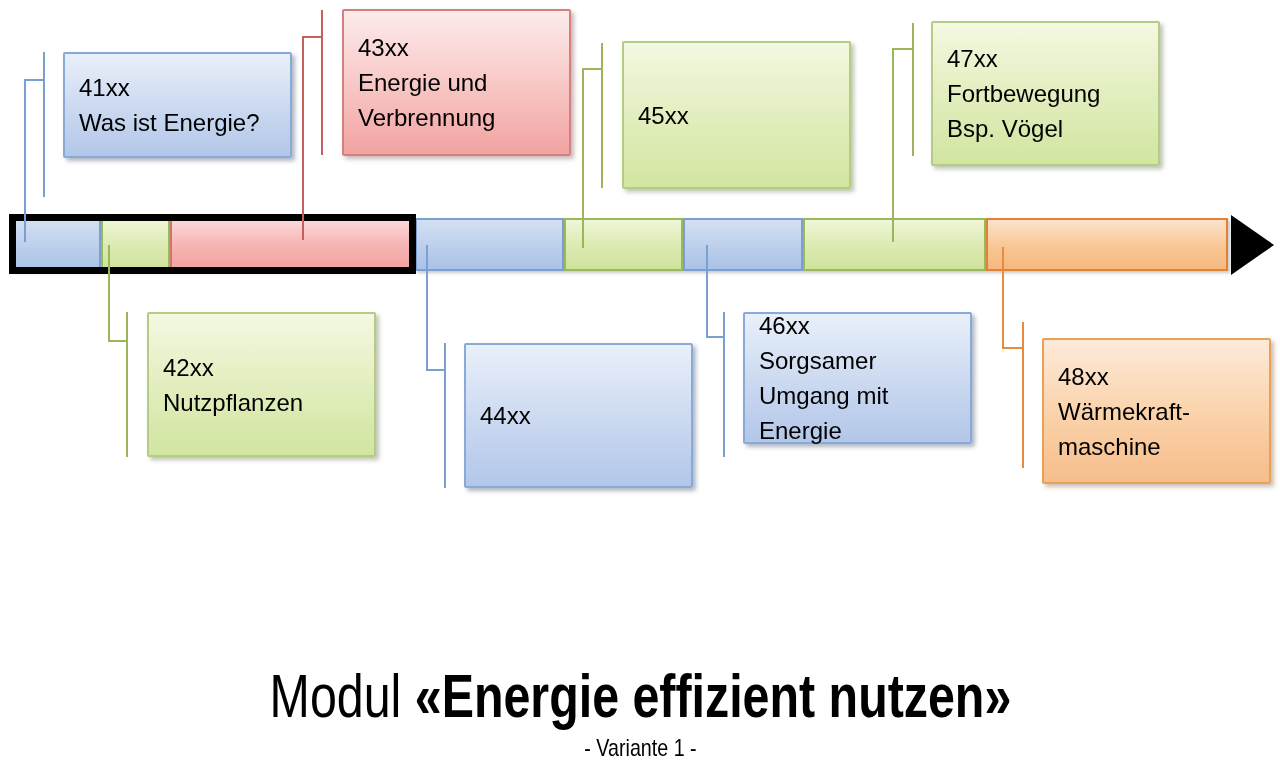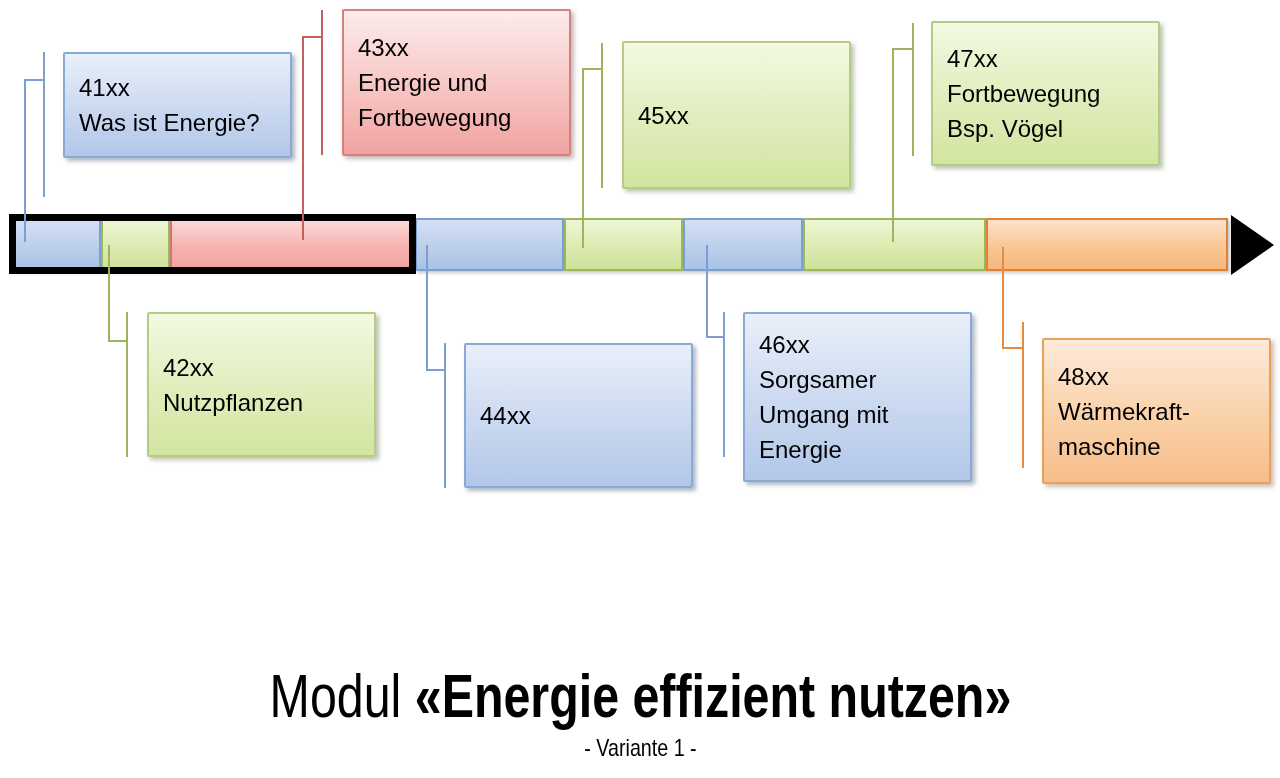--- a/index.html
+++ b/index.html
@@ -99,38 +99,38 @@
   <div class="cline orange" style="left:1002px;top:347px;width:21px;height:2px;"></div>
   <div class="cline orange" style="left:1022px;top:322px;width:2px;height:146px;"></div>
 
   <div class="box blue" style="left:63px;top:52px;height:106px;">
     <div class="code">41xx</div>
     <div class="name">Was ist Energie?</div>
   </div>
   <div class="box red" style="left:342px;top:9px;height:147px;">
     <div class="code">43xx</div>
     <div class="name">Energie und
-Fortbewegung</div>
+Verbrennung</div>
   </div>
   <div class="box green" style="left:622px;top:41px;height:148px;justify-content:center;">
     <div class="code">45xx</div>
   </div>
   <div class="box green" style="left:931px;top:21px;height:145px;">
     <div class="code">47xx</div>
     <div class="name">Fortbewegung
 Bsp. Vögel</div>
   </div>
   <div class="box green" style="left:147px;top:312px;height:145px;">
     <div class="code">42xx</div>
     <div class="name">Nutzpflanzen</div>
   </div>
   <div class="box blue" style="left:464px;top:343px;height:145px;">
     <div class="code">44xx</div>
   </div>
-  <div class="box blue" style="left:743px;top:312px;height:170px;">
+  <div class="box blue" style="left:743px;top:312px;height:132px;">
     <div class="code">46xx</div>
     <div class="name">Sorgsamer
 Umgang mit
 Energie</div>
   </div>
   <div class="box orange" style="left:1042px;top:322px;height:146px;">
     <div class="code">48xx</div>
     <div class="name">Wärmekraft-
 maschine</div>
   </div>

